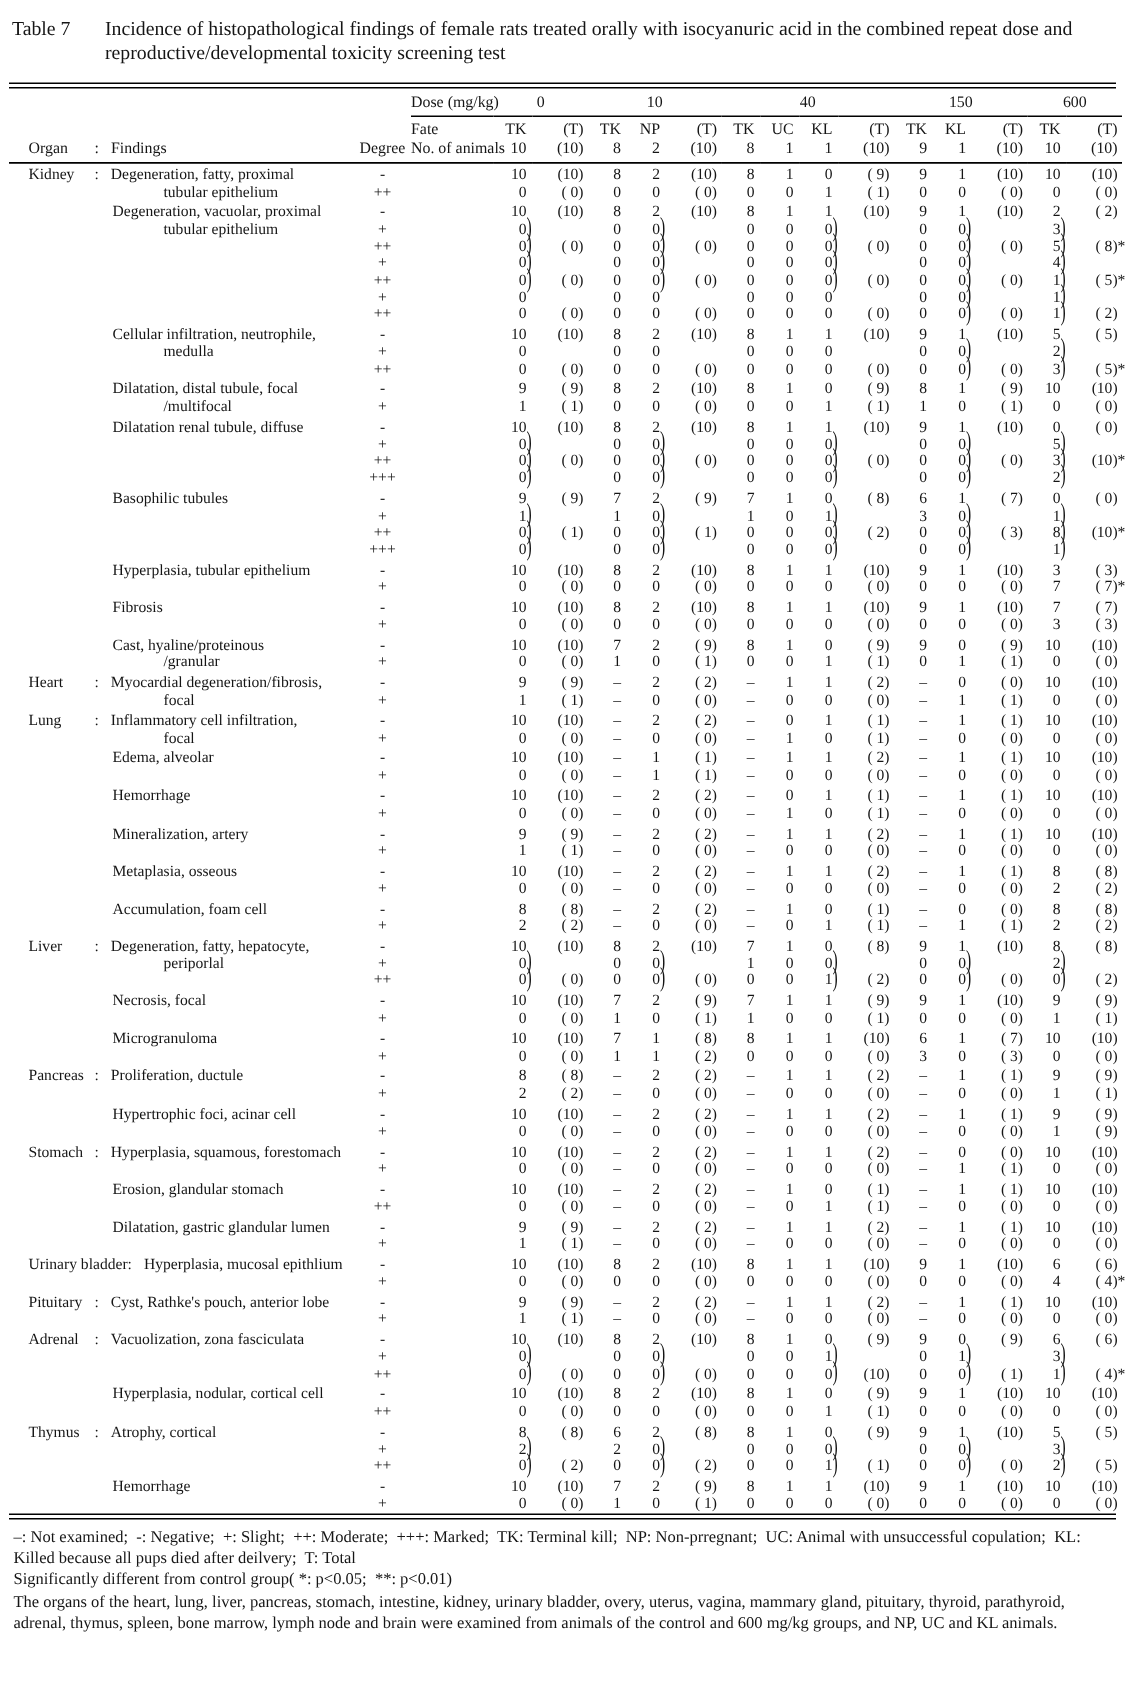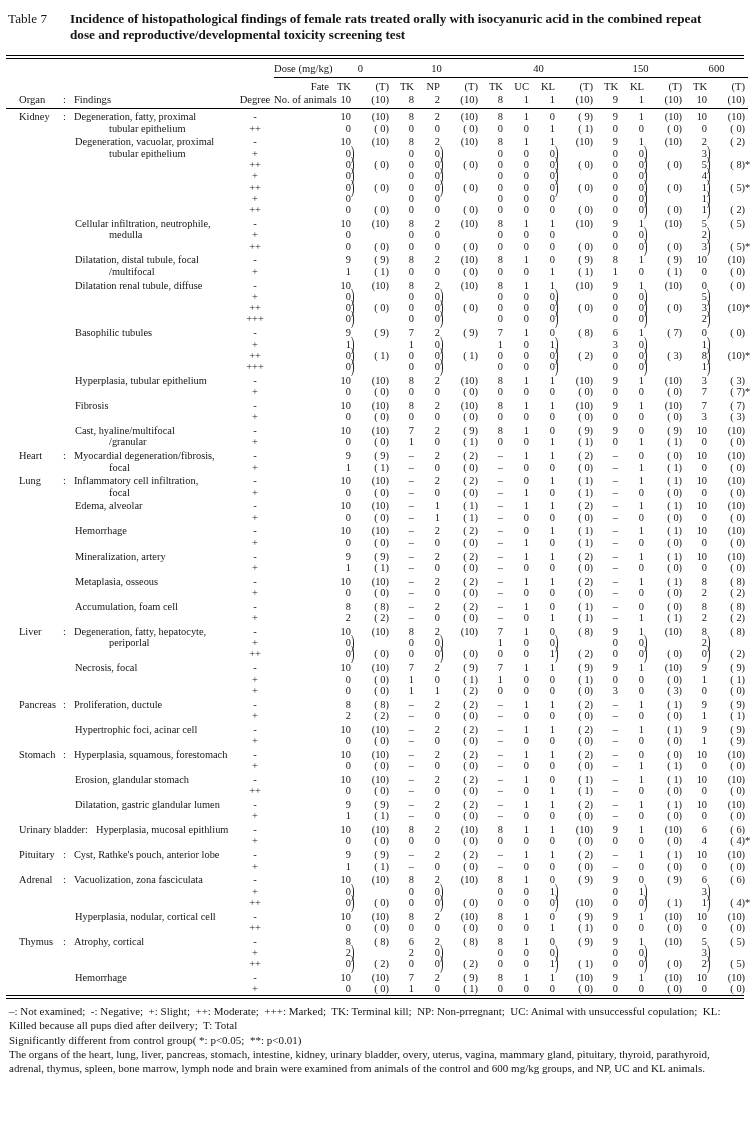--- a/index.html
+++ b/index.html
@@ -3,32 +3,32 @@
 <meta charset="utf-8">
 <style>
   html,body{margin:0;padding:0;background:#ffffff;}
   body{width:750px;height:1136px;overflow:hidden;color:#151515;
        font-family:"Liberation Serif","DejaVu Serif",serif;}
   .page{width:750px;height:1136px;box-sizing:border-box;padding:7px 6px 0 6px;}
 
   
   .title-block{display:flex;font-size:13.2px;line-height:16px;margin:4px 0 12px 2px;}
   .title-label{flex:none;width:62px;}
-  .title-text{flex:1;padding-right:18px;font-weight:bold;}
+  .title-text{flex:1;padding-right:18px;}
 
   
   .tbl-wrap{border-top:4px double #000;border-bottom:4px double #000;}
   table{border-collapse:collapse;width:738px;table-layout:fixed;}
   col.c-label{width:230px;} col.c-degree{width:38px;} col.c-rowhead{width:55px;}
   col.c-plain{width:26px;} col.c-total{width:37px;}
   td{padding:0;vertical-align:baseline;font-size:10.4px;line-height:11.3px;
      white-space:nowrap;overflow:visible;}
   thead td{font-size:10.6px;}
   tr.r1 td{padding-top:4px;padding-bottom:3px;}
-  tr.r2 td{padding-top:3px;padding-bottom:1px;text-align:right;}
+  tr.r2 td{padding-top:3px;padding-bottom:1px;}
   tr.r3 td{padding-bottom:3px;border-bottom:1px solid #000;}
   tr.r1 td.rule{border-bottom:1px solid #000;}
   .center{text-align:center;}
   .num{text-align:right;padding-right:4px;white-space:pre;}
   .tot{text-align:right;padding-right:3px;white-space:pre;}
   .rowhead-lbl{white-space:nowrap;margin-left:36px;}
   td.label{padding-left:13px;}
   .organ{display:inline-flex;}
   .organ-name{display:inline-block;min-width:44px;}
   .finding{margin-left:8px;}
@@ -617,21 +617,21 @@
             <td class="num">0</td>
             <td class="num">0</td>
             <td class="tot">( 0)</td>
             <td class="num">0</td>
             <td class="num">0</td>
             <td class="tot">( 0)</td>
             <td class="num">3</td>
             <td class="tot">( 3)</td>
           </tr>
           <tr class="nb">
-            <td class="label"><span class="finding base">Cast, hyaline/multifocal</span></td>
+            <td class="label"><span class="finding base">Cast, hyaline/proteinous</span></td>
             <td class="degree">-</td>
             <td></td>
             <td class="num">10</td>
             <td class="tot">(10)</td>
             <td class="num">7</td>
             <td class="num">2</td>
             <td class="tot">( 9)</td>
             <td class="num">8</td>
             <td class="num">1</td>
             <td class="num">0</td>
@@ -1023,20 +1023,39 @@
             <td class="tot">( 1)</td>
             <td class="num">1</td>
             <td class="num">0</td>
             <td class="num">0</td>
             <td class="tot">( 1)</td>
             <td class="num">0</td>
             <td class="num">0</td>
             <td class="tot">( 0)</td>
             <td class="num">1</td>
             <td class="tot">( 1)</td>
+          </tr>
+          <tr class="nb">
+            <td class="label"><span class="finding base">Microgranuloma</span></td>
+            <td class="degree">-</td>
+            <td></td>
+            <td class="num">10</td>
+            <td class="tot">(10)</td>
+            <td class="num">7</td>
+            <td class="num">1</td>
+            <td class="tot">( 8)</td>
+            <td class="num">8</td>
+            <td class="num">1</td>
+            <td class="num">1</td>
+            <td class="tot">(10)</td>
+            <td class="num">6</td>
+            <td class="num">1</td>
+            <td class="tot">( 7)</td>
+            <td class="num">10</td>
+            <td class="tot">(10)</td>
           </tr>
           <tr>
             <td class="label"></td>
             <td class="degree">+</td>
             <td></td>
             <td class="num">0</td>
             <td class="tot">( 0)</td>
             <td class="num">1</td>
             <td class="num">1</td>
             <td class="tot">( 2)</td>

